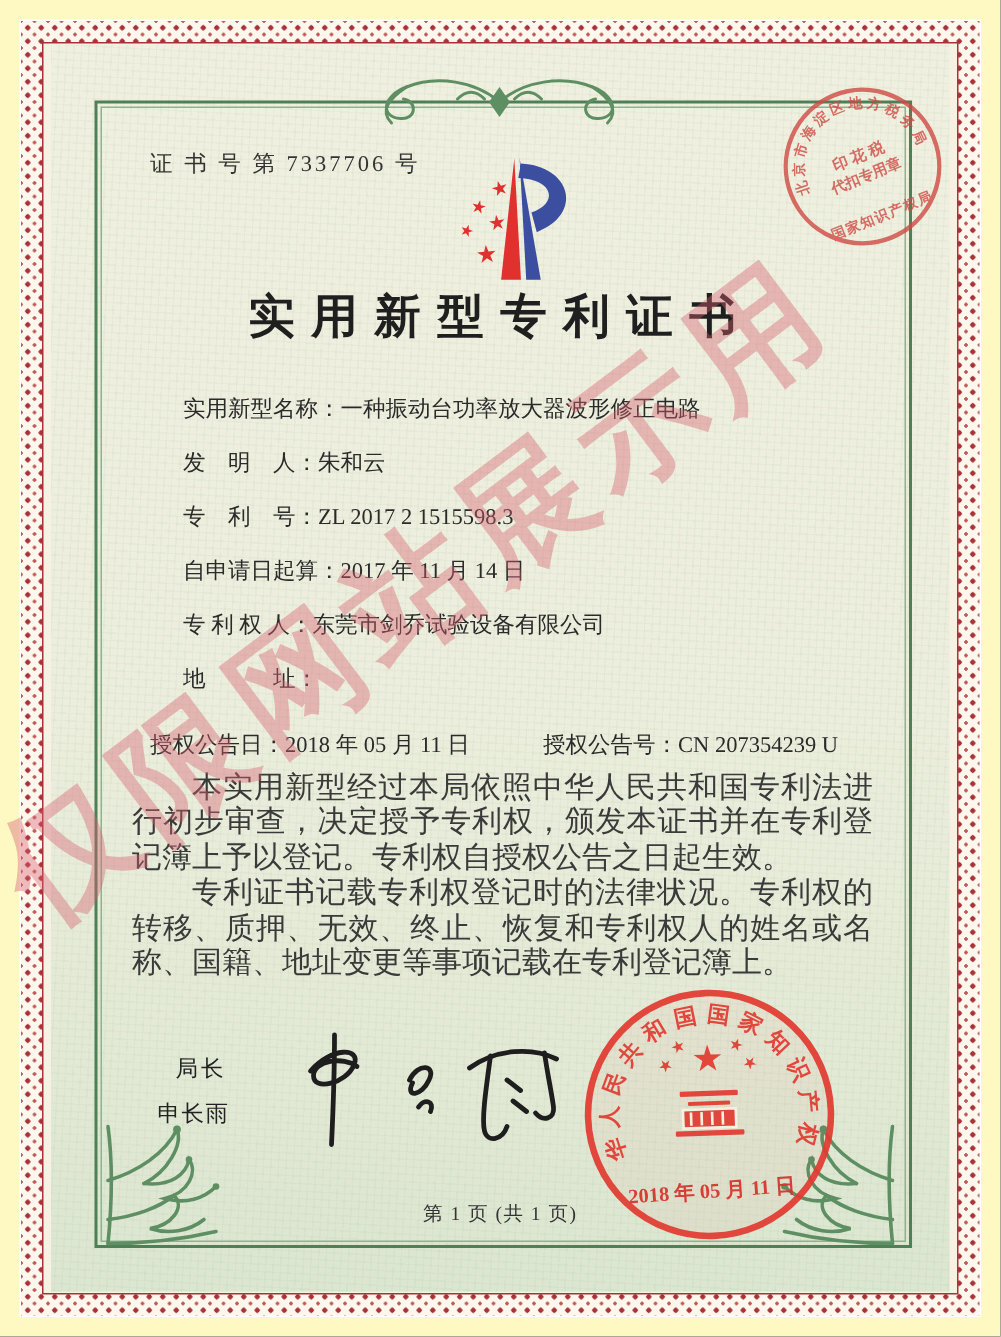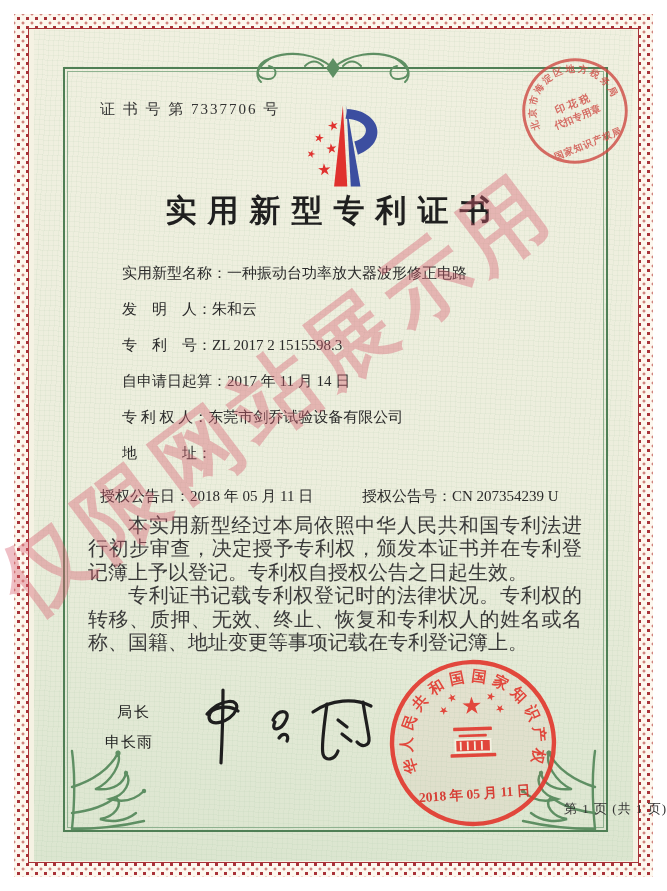--- a/index.html
+++ b/index.html
@@ -1,16 +1,16 @@
 <!DOCTYPE html>
 <html><head>
 <meta charset="utf-8">
 <style>
   html,body{margin:0;padding:0;background:#6d6d6d;}
-  .page{position:relative;width:667px;height:891px;margin:0 auto;background:#ffffff;overflow:hidden;
+  .page{position:relative;width:667px;height:891px;margin:0 auto;background:#fef9c3;overflow:hidden;
         font-family:"Liberation Serif","DejaVu Serif",serif;}
   
   .band{position:absolute;inset:13px;background:#fff;}
   .band-pattern{position:absolute;inset:1px;background-color:#fdf7ee;
      background-image:
        radial-gradient(circle,#a83238 1.6px,rgba(0,0,0,0) 1.8px),
        radial-gradient(circle,#c05a55 1px,rgba(0,0,0,0) 1.2px);
      background-size:9px 9px,9px 9px;background-position:0 0,4.5px 4.5px;}
   .mat{position:absolute;inset:29px;background:#f5f2e3;box-shadow:0 0 0 1px #a83238;}
   
@@ -40,21 +40,21 @@
   .paras{position:absolute;left:88px;top:514px;width:494px;font-size:20px;line-height:23.4px;
          color:#3a3a3a;text-align:justify;}
   .paras p{margin:0;text-indent:2em;}
   .sig-title{position:absolute;left:105px;top:703px;font-size:15px;color:#222;letter-spacing:2px;
              font-family:"Liberation Sans","DejaVu Sans",sans-serif;padding-left:12px;}
   .sig-name{position:absolute;left:105px;top:733px;font-size:15px;color:#222;letter-spacing:1px;
             font-family:"Liberation Sans","DejaVu Sans",sans-serif;}
   .signature{position:absolute;left:185px;top:686px;width:200px;height:80px;}
   .seal{position:absolute;left:385px;top:655px;width:176px;height:176px;opacity:.93;transform:rotate(-2deg);}
   .stamp{position:absolute;left:516px;top:52px;width:118px;height:118px;transform:rotate(-22deg);opacity:.8;}
-  .footer{position:absolute;left:0;top:800px;width:100%;text-align:right;font-size:13px;color:#333;
+  .footer{position:absolute;left:0;top:800px;width:100%;text-align:center;font-size:13px;color:#333;
           letter-spacing:1px;}
   .watermark{position:absolute;left:12px;top:544px;height:100px;line-height:100px;white-space:nowrap;
      font-size:86px;letter-spacing:9px;color:rgba(216,95,112,0.40);font-weight:600;
      transform:rotate(-37deg);transform-origin:0 50%;pointer-events:none;z-index:9;}
 </style>
 </head>
 <body>
 
 <div class="page">
 

